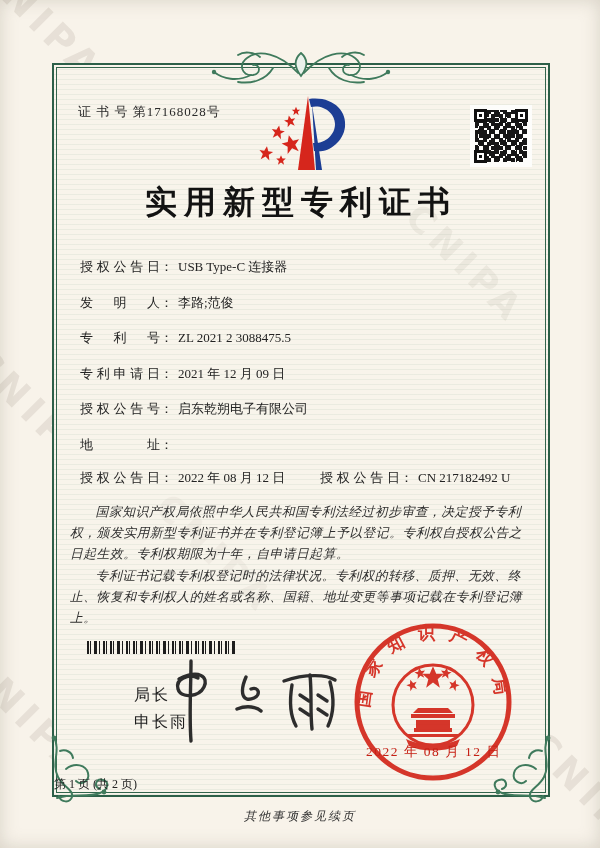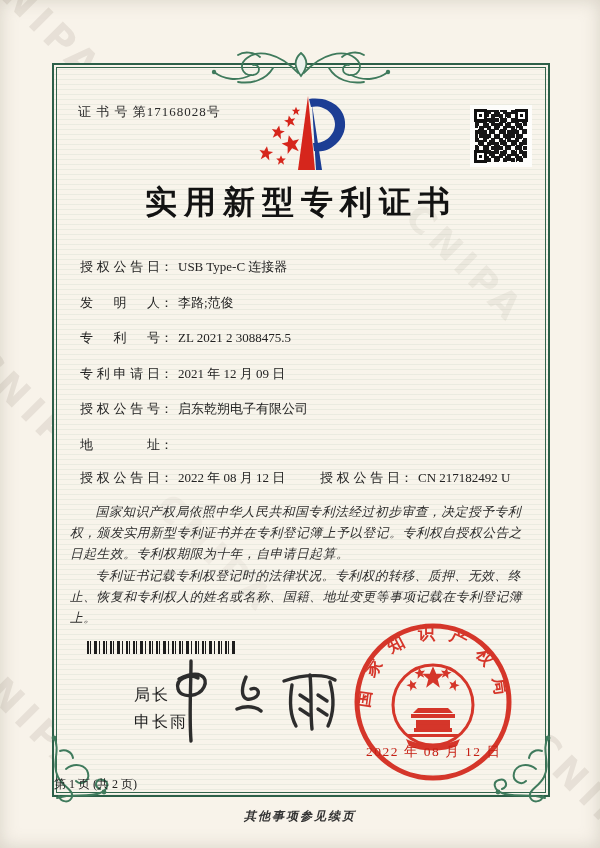--- a/index.html
+++ b/index.html
@@ -65,21 +65,21 @@
        #1d1d1d 16px 18px, rgba(0,0,0,0) 18px 19px,
        #1d1d1d 19px 20px, rgba(0,0,0,0) 20px 23px);}
   .officer{position:absolute;left:33px;top:618px;font-family:Liberation Mono, monospace;
            font-size:16px;line-height:27px;letter-spacing:2px;color:#1e1e1e;margin-left:47px;}
   .signature{position:absolute;left:95px;top:586px;}
   .seal{position:absolute;left:296px;top:552px;width:166px;height:166px;opacity:.92;}
   .sealdate{position:absolute;left:312px;top:678px;font-size:13.5px;color:#c62015;
             letter-spacing:1.5px;font-weight:500;white-space:nowrap;}
   .pageno{position:absolute;left:0;right:9px;top:711px;font-size:12px;color:#222;}
   .contnote{position:absolute;left:0;right:0;top:808px;text-align:center;font-size:12px;
-            letter-spacing:2px;color:#333;font-style:italic;font-weight:bold;}
+            letter-spacing:2px;color:#333;font-style:italic;}
 </style>
 </head>
 <body>
 
 <div class="page">
 
   <div class="wm wm1">CNIPA</div>
   <div class="wm wm3">CNIPA</div>
   <div class="wm wm4">CNIPA</div>
   <div class="wm wm5">CNIPA</div>

